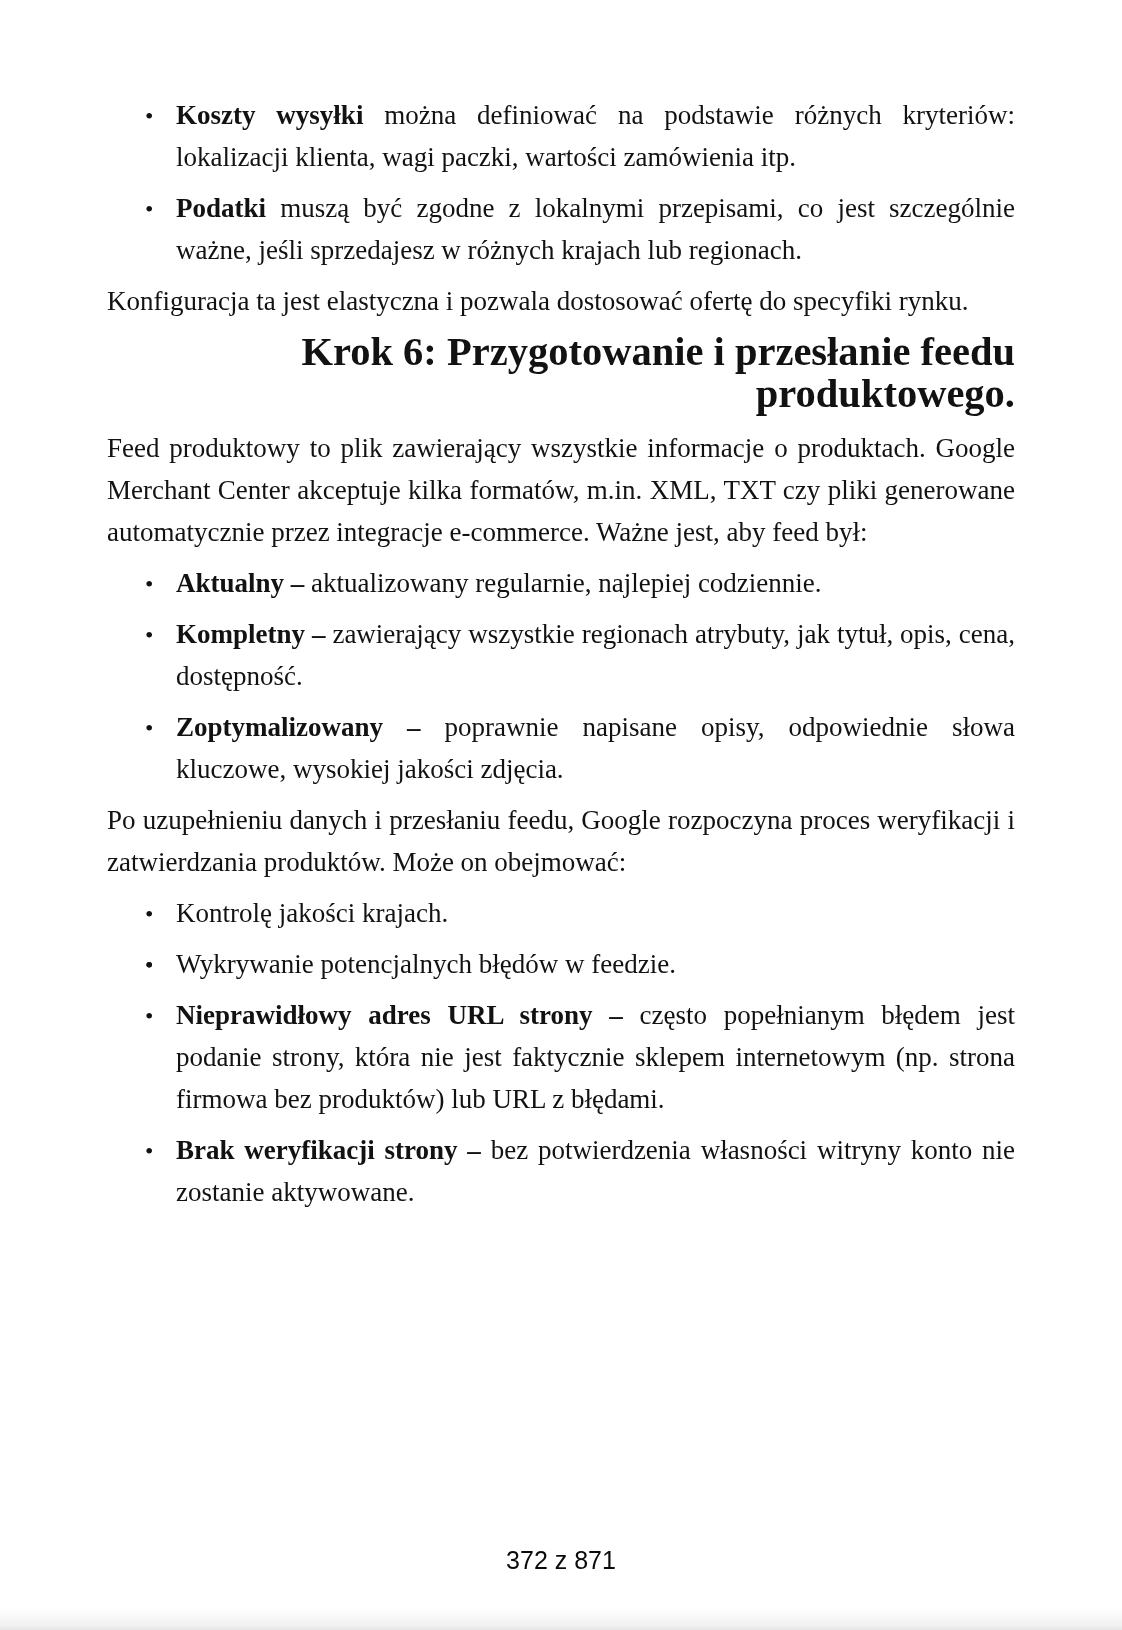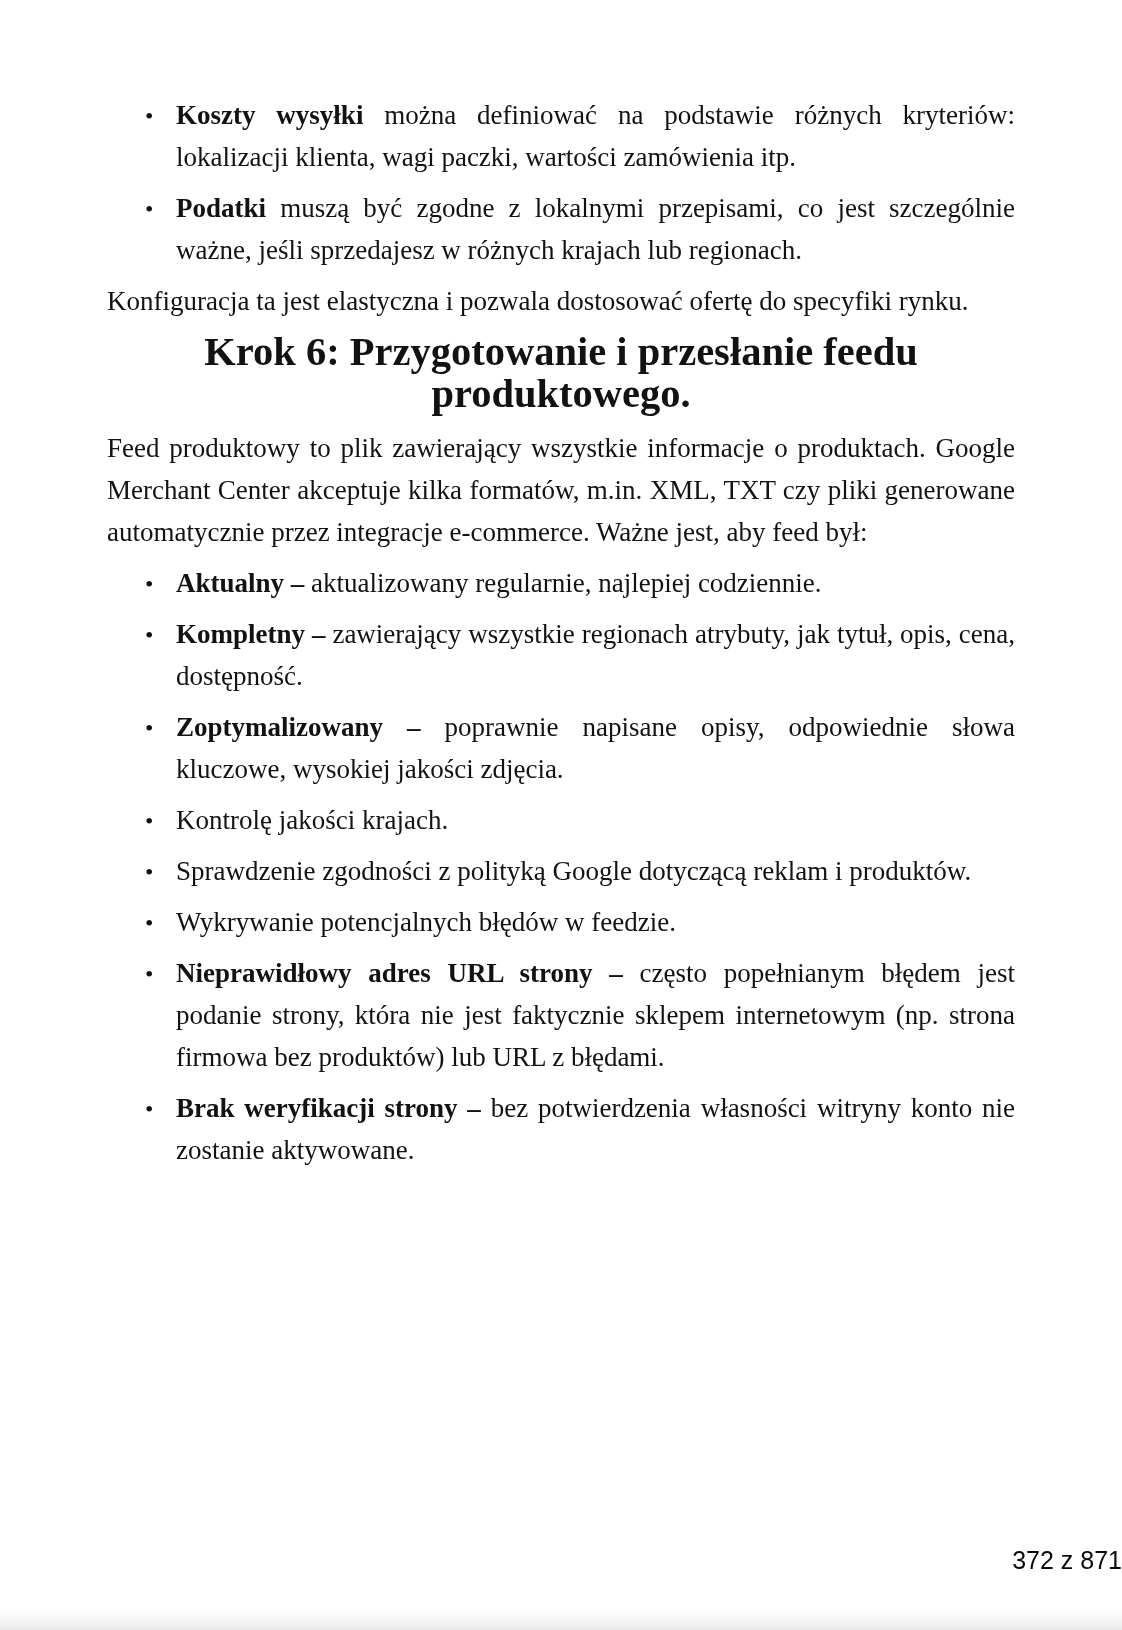--- a/index.html
+++ b/index.html
@@ -21,42 +21,42 @@
     left: 107px;
     top: 94px;
     width: 908px;
     font-size: 27px;
     line-height: 42px;
     text-align: justify;
   }
   .block { margin-bottom: 9px; }
   .heading {
     font-weight: bold;
-    text-align: center;
+    text-align: right;
     margin-top: 3px;
     margin-bottom: 12px;
   }
   .bullet {
     position: relative;
     padding-left: 69px;
   }
   .bullet .dot {
     position: absolute;
     left: 38px;
     top: 1px;
     font-size: 24px;
     text-align: left;
   }
   .lead { font-weight: bold; }
   .footer {
     position: absolute;
     top: 1544px;
     left: 0;
     width: 100%;
-    text-align: right;
+    text-align: center;
     font-family: "Liberation Sans", sans-serif;
     font-size: 25px;
     line-height: 32px;
     color: #0a0a0a;
   }
   .bottom-edge {
     position: absolute;
     bottom: 0;
     left: 0;
     width: 100%;
@@ -75,21 +75,22 @@
 <div class="page">
   <div class="content" id="doc-content">
       <div class="block bullet"><span class="dot">•</span><span class="lead">Koszty wysyłki</span><span> można definiować na podstawie różnych kryteriów: lokalizacji klienta, wagi paczki, wartości zamówienia itp.</span></div>
       <div class="block bullet"><span class="dot">•</span><span class="lead">Podatki</span><span> muszą być zgodne z lokalnymi przepisami, co jest szczególnie ważne, jeśli sprzedajesz w różnych krajach lub regionach.</span></div>
       <p class="block paragraph"><span>Konfiguracja ta jest elastyczna i pozwala dostosować ofertę do specyfiki rynku.</span></p>
       <h2 class="block heading"><span>Krok 6: Przygotowanie i przesłanie feedu produktowego.</span></h2>
       <p class="block paragraph"><span>Feed produktowy to plik zawierający wszystkie informacje o produktach. Google Merchant Center akceptuje kilka formatów, m.in. XML, TXT czy pliki generowane automatycznie przez integracje e-commerce. Ważne jest, aby feed był:</span></p>
       <div class="block bullet"><span class="dot">•</span><span class="lead">Aktualny –</span><span> aktualizowany regularnie, najlepiej codziennie.</span></div>
       <div class="block bullet"><span class="dot">•</span><span class="lead">Kompletny –</span><span> zawierający wszystkie regionach atrybuty, jak tytuł, opis, cena, dostępność.</span></div>
       <div class="block bullet"><span class="dot">•</span><span class="lead">Zoptymalizowany –</span><span> poprawnie napisane opisy, odpowiednie słowa kluczowe, wysokiej jakości zdjęcia.</span></div>
+      <p class="block paragraph"><span>Po uzupełnieniu danych i przesłaniu feedu, Google rozpoczyna proces weryfikacji i zatwierdzania produktów. Może on obejmować:</span></p>
       <div class="block bullet"><span class="dot">•</span><span>Kontrolę jakości krajach.</span></div>
-      <div class="block bullet"><span class="dot">•</span><span>Sprawdzenie zgodności z polityką Google dotyczącą reklam i produktów.</span></div>
+      <div class="block bullet"><span class="dot">•</span></div>
       <div class="block bullet"><span class="dot">•</span><span>Wykrywanie potencjalnych błędów w feedzie.</span></div>
       <div class="block bullet"><span class="dot">•</span><span class="lead">Nieprawidłowy adres URL strony –</span><span> często popełnianym błędem jest podanie strony, która nie jest faktycznie sklepem internetowym (np. strona firmowa bez produktów) lub URL z błędami.</span></div>
       <div class="block bullet"><span class="dot">•</span><span class="lead">Brak weryfikacji strony –</span><span> bez potwierdzenia własności witryny konto nie zostanie aktywowane.</span></div>
     </div>
   <div class="footer">372 z 871</div>
   <div class="bottom-edge"></div>
 </div>
 
 </body></html>

